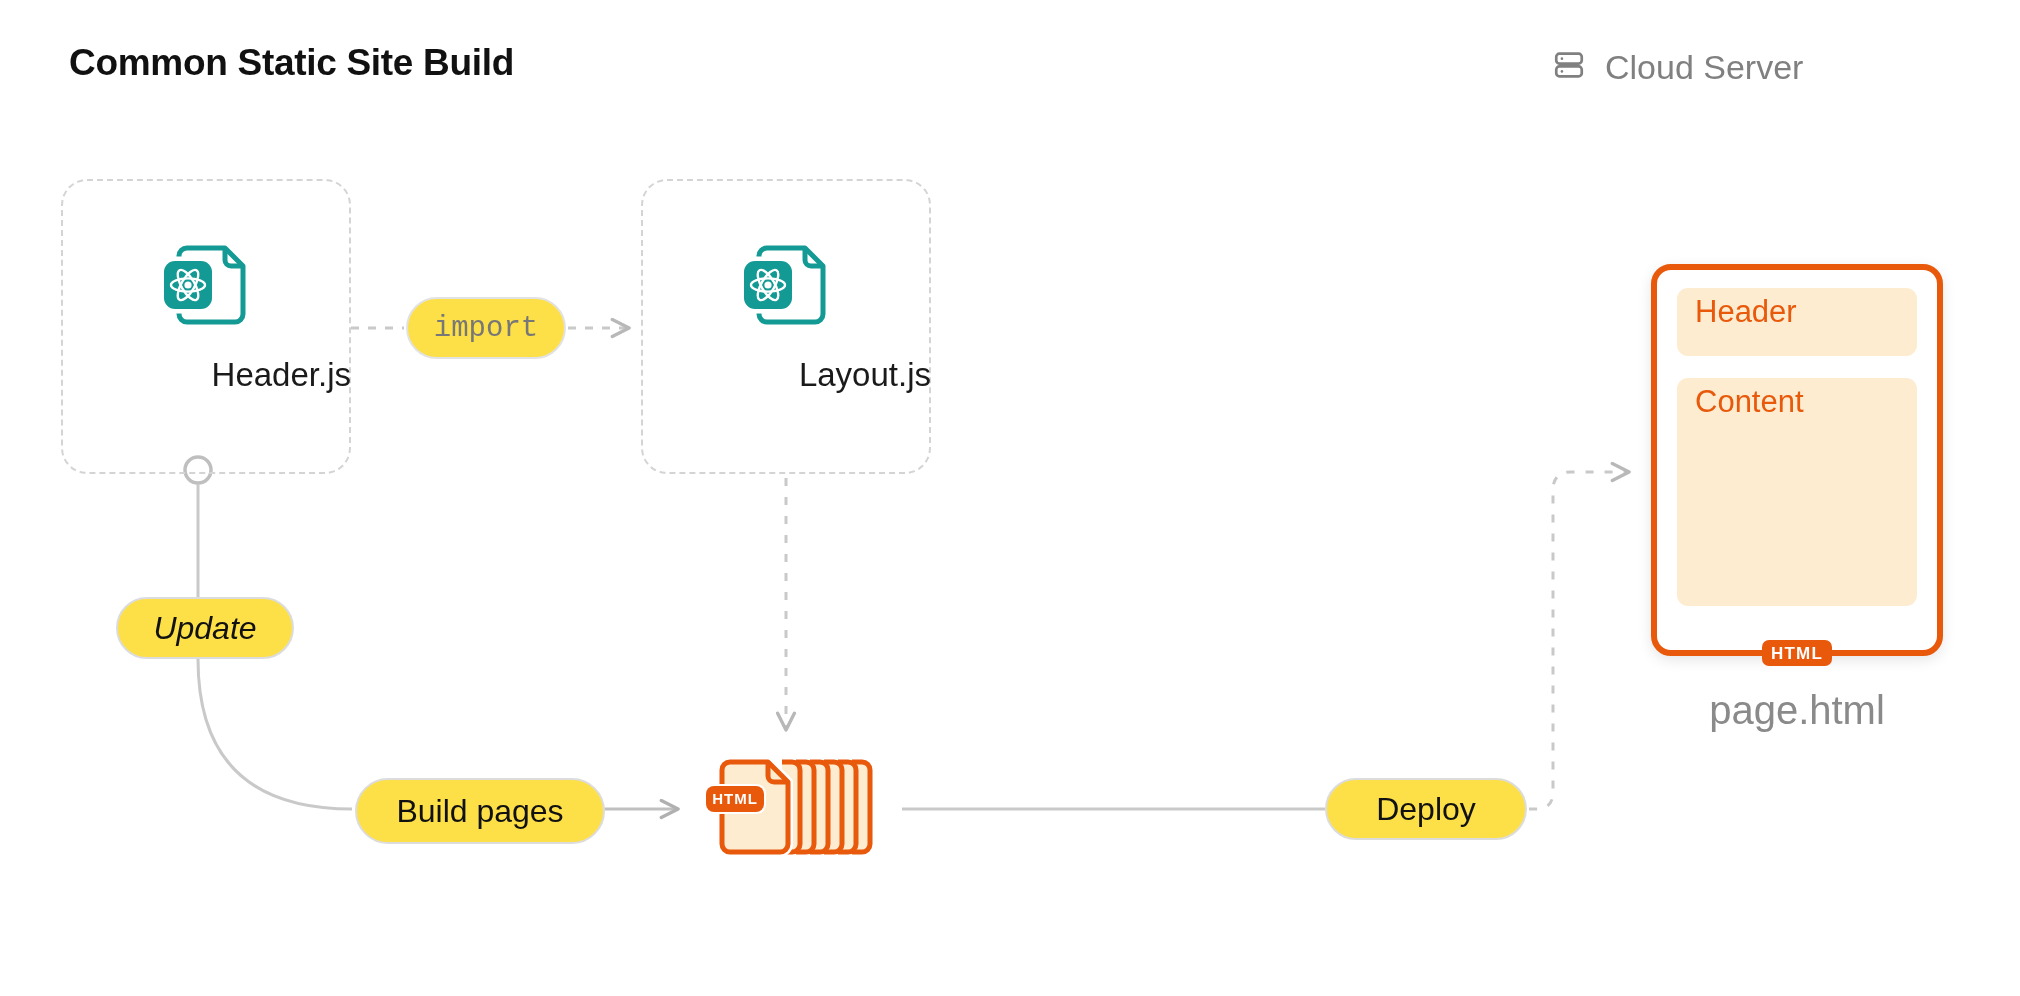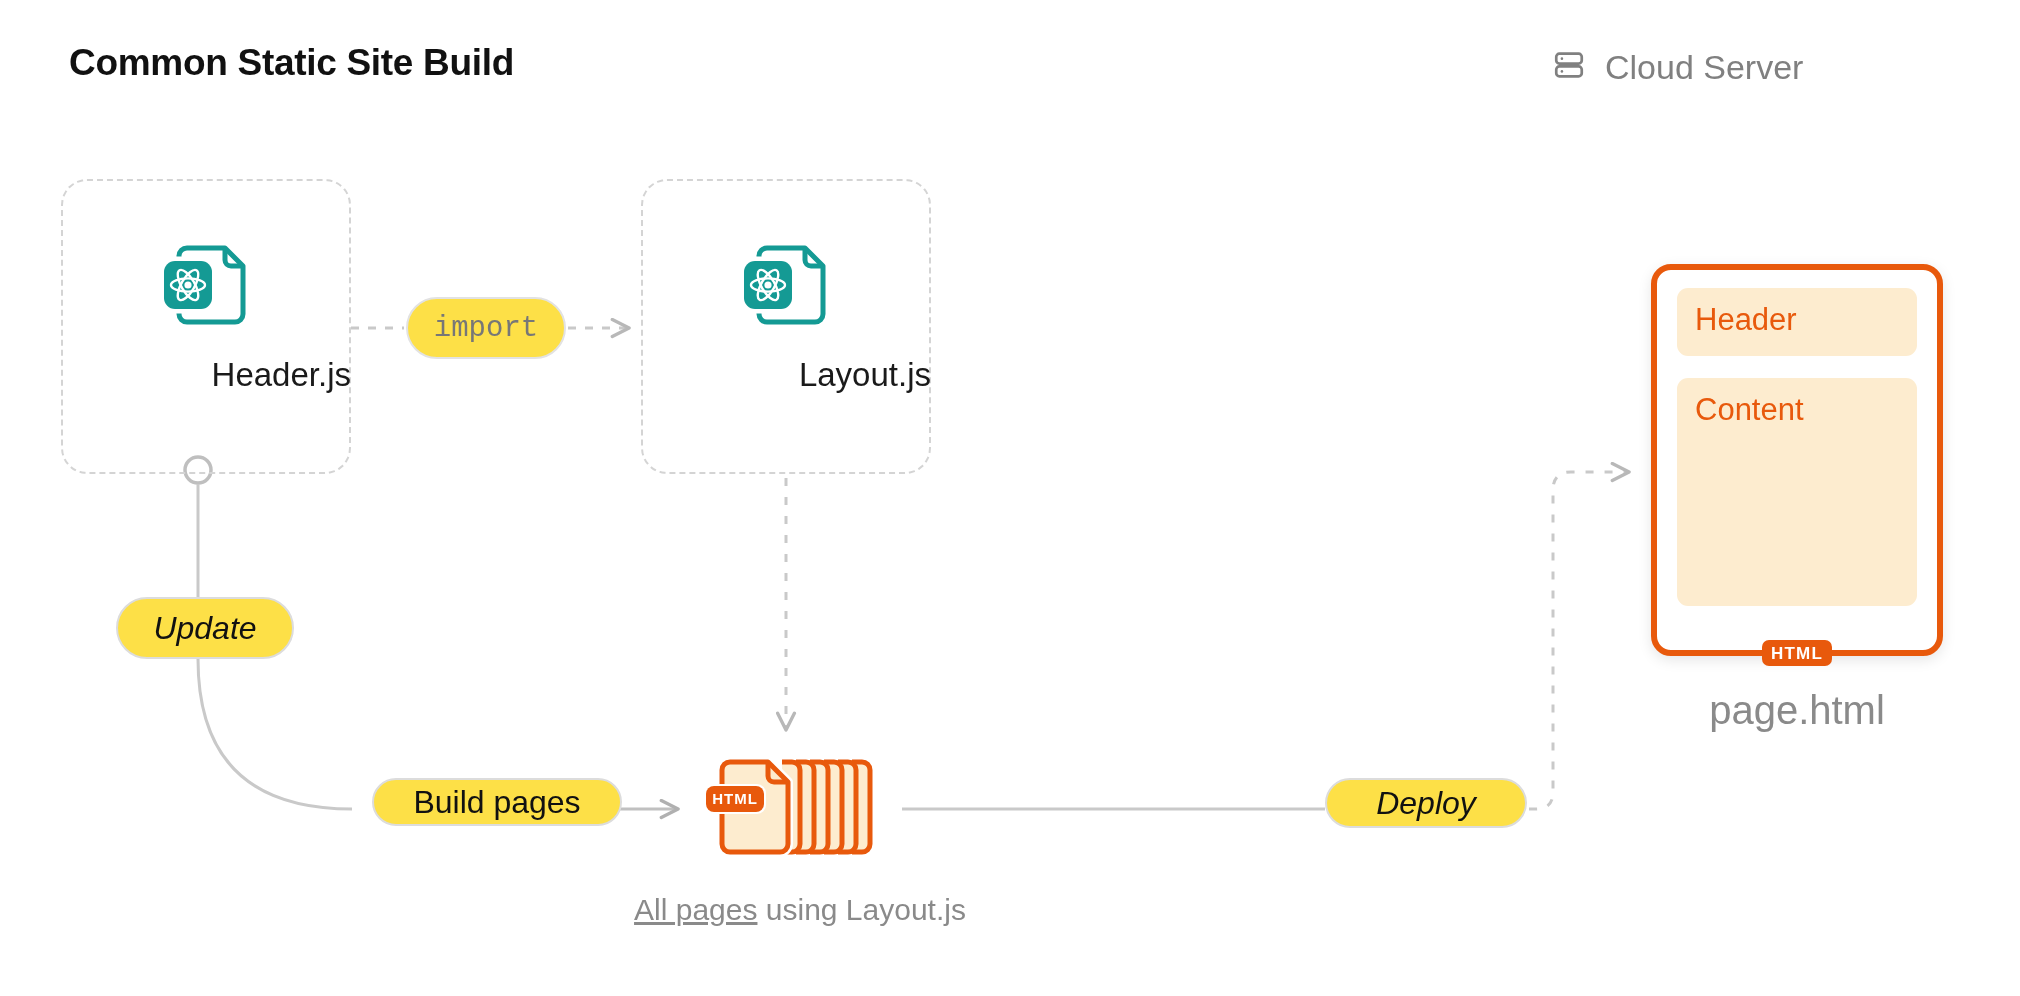--- a/index.html
+++ b/index.html
@@ -61,22 +61,22 @@
     white-space: nowrap;
   }
   .pill.solid-label { font-size: 32px; color: #111111; }
   #pill-import {
     left: 406px; top: 297px; width: 160px; height: 62px;
     font-family: "Liberation Mono", monospace;
     font-size: 29px; color: #777777;
     border-color: #e2e2e2;
   }
   #pill-update  { left: 116px; top: 597px; width: 178px; height: 62px; font-style: italic; }
-  #pill-build   { left: 372px; top: 778px; width: 250px; height: 48px; }
-  #pill-deploy  { left: 1325px; top: 778px; width: 202px; height: 50px; font-style: italic; }
+  #pill-build   { left: 355px; top: 778px; width: 250px; height: 66px; }
+  #pill-deploy  { left: 1325px; top: 778px; width: 202px; height: 62px; }
 
   
   #html-stack {
     position: absolute; left: 700px; top: 748px;
     width: 200px; height: 118px;
   }
   #stack-caption {
     position: absolute; left: 560px; top: 893px;
     width: 480px; text-align: center;
     font-size: 30px; color: #8a8a8a; white-space: nowrap;
@@ -91,21 +91,21 @@
     border-radius: 20px;
     background: #ffffff;
     box-shadow: 0 4px 14px rgba(0,0,0,0.10);
     padding: 18px 20px 0 20px;
   }
   #page-preview .block {
     background: #fdeccf;
     border-radius: 11px;
     color: #e8590c;
     font-size: 31px;
-    padding: 14px 18px;
+    padding: 6px 18px;
   }
   #page-preview .block.header-block { height: 68px; }
   #page-preview .block.content-block { height: 228px; margin-top: 22px; }
   #preview-html-badge {
     position: absolute; left: 50%; bottom: -16px;
     transform: translateX(-50%);
   }
   #page-filename {
     position: absolute; left: 1651px; top: 688px;
     width: 292px; text-align: center;
@@ -234,23 +234,20 @@
       <path d="M30 14 h38 l20 20 v62 a8 8 0 0 1 -8 8 h-50 a8 8 0 0 1 -8 -8 v-74 a8 8 0 0 1 8 -8 z" fill="#fdeccf" stroke="#ffffff" stroke-width="10" stroke-linejoin="round"></path>
       <path d="M30 14 h38 l20 20 v62 a8 8 0 0 1 -8 8 h-50 a8 8 0 0 1 -8 -8 v-74 a8 8 0 0 1 8 -8 z" fill="#fdeccf" stroke="#e8590c" stroke-width="5" stroke-linejoin="round"></path>
       <path d="M68 14 v14 a6 6 0 0 0 6 6 h14" fill="none" stroke="#e8590c" stroke-width="5" stroke-linejoin="round"></path>
 
       <rect x="4" y="36" width="62" height="30" rx="9" fill="#ffffff"></rect>
       <rect x="6" y="38" width="58" height="26" rx="8" fill="#e8590c"></rect>
       <text x="35" y="56" text-anchor="middle" fill="#ffffff" font-family="Liberation Sans, sans-serif" font-size="15" font-weight="bold" letter-spacing="1">HTML</text>
     </svg>
   </div>
 
-  <div id="stack-caption">
-    <span class="under">All pages</span><span> using Layout.js</span>
-  </div>
 
   <div id="page-preview">
     <div class="block header-block">Header</div>
     <div class="block content-block">Content</div>
     <div id="preview-html-badge" class="html-badge">HTML</div>
   </div>
   <div id="page-filename">page.html</div>
 
 </div>
 

